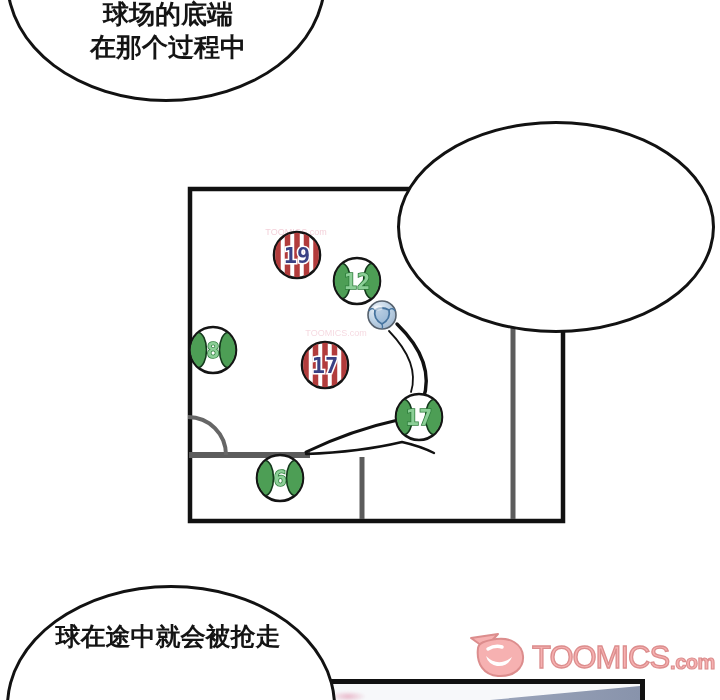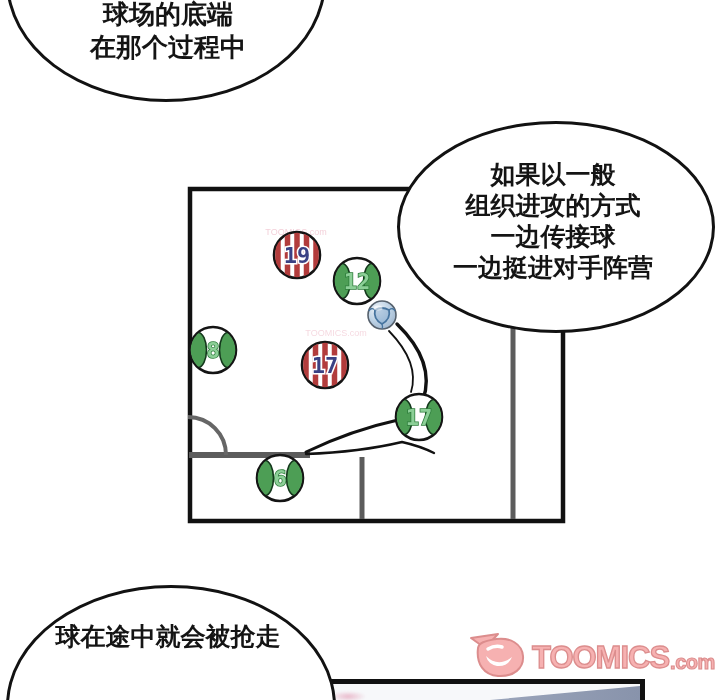--- a/index.html
+++ b/index.html
@@ -17,21 +17,21 @@
   .bl-text{left:6px;top:621px;width:324px;font-size:25px;line-height:31px;z-index:6;}
   .next-panel{position:absolute;left:288px;top:679px;width:352px;height:21px;
               border-top:5px solid #111;border-right:5px solid #111;background:#f7f8fa;
               overflow:hidden;z-index:2;}
   .next-panel .band{position:absolute;inset:0;
               background:linear-gradient(90deg,#c9ceda 0%,#9aa4ba 60%,#8893ab 100%);
               clip-path:polygon(42% 100%,100% 10%,100% 100%,0 100%,0 96%);}
   .next-panel .smudge{position:absolute;left:42px;top:7px;width:36px;height:11px;border-radius:50%;
               background:radial-gradient(closest-side,#e9b9cb,rgba(233,185,203,0));filter:blur(1px);}
   .logo{position:absolute;left:468px;top:630px;display:flex;align-items:flex-end;z-index:7;}
-  .logo .brand{font-size:31px;font-weight:700;letter-spacing:-1px;line-height:1;
+  .logo .brand{font-size:31px;font-weight:400;letter-spacing:-1px;line-height:1;
                color:#f6b1b1;-webkit-text-stroke:1.3px #dc8d8d;margin:0 0 7px 4px;}
   .logo .suffix{font-size:20px;font-weight:900;letter-spacing:-0.5px;line-height:1;
                color:#f6b1b1;-webkit-text-stroke:1.1px #dc8d8d;margin:7px 0 8px 1px;}
   svg text.num{font-family:"DejaVu Sans Mono","Liberation Mono",monospace;font-weight:bold;}
 </style>
 </head>
 <body>
 
 <div class="page">
 
@@ -139,26 +139,20 @@
     <div class="smudge"></div>
   </div>
 
   <div class="bubble tl-bubble"></div>
   <div class="bubble-text tl-text">
     <div>球场的底端</div>
     <div>在那个过程中</div>
   </div>
 
   <div class="bubble r-bubble"></div>
-  <div class="bubble-text r-text">
-    <div>如果以一般</div>
-    <div>组织进攻的方式</div>
-    <div>一边传接球</div>
-    <div>一边挺进对手阵营</div>
-  </div>
 
   <div class="bubble bl-bubble"></div>
   <div class="bubble-text bl-text">
     <div>球在途中就会被抢走</div>
   </div>
 
   <div class="logo">
     <svg width="60" height="50" viewBox="0 0 60 50">
       <path d="M3,8 L30,4 L17,18 Z" fill="#f6b1b1" stroke="#dc8d8d" stroke-width="2" stroke-linejoin="round"></path>
       <path d="M10,18 C8,34 16,45 30,46 C46,47 56,38 55,26 C54,14 42,7 28,9 C18,11 11,12 10,18 Z" fill="#f6b1b1" stroke="#dc8d8d" stroke-width="2"></path>

